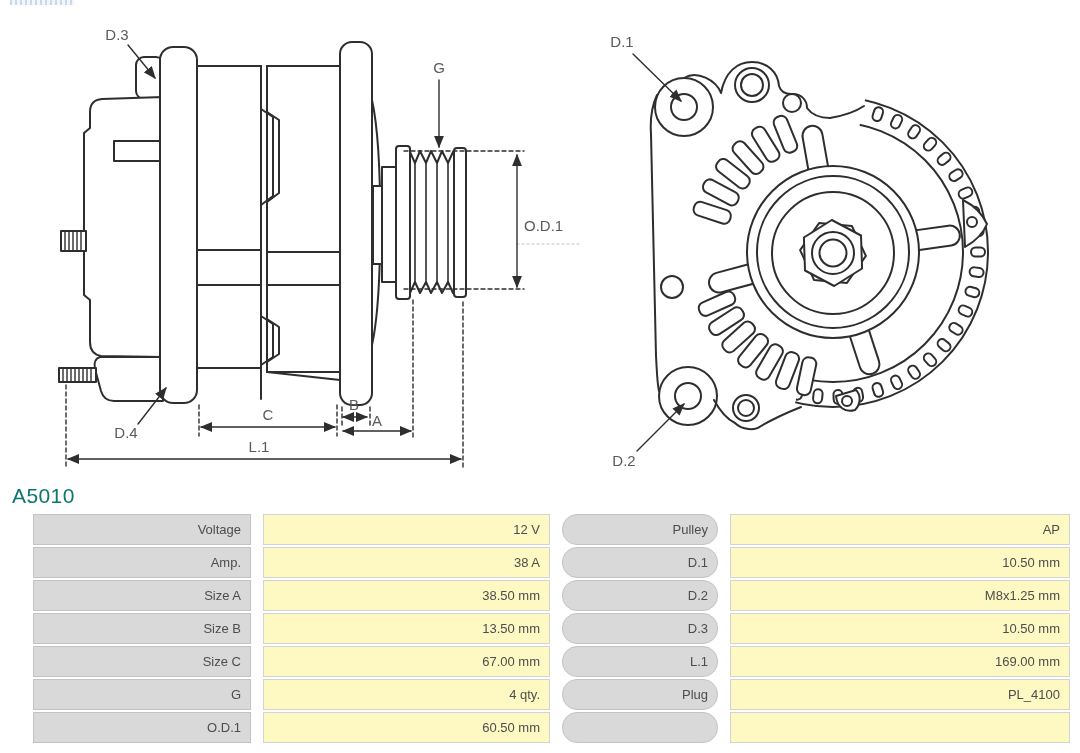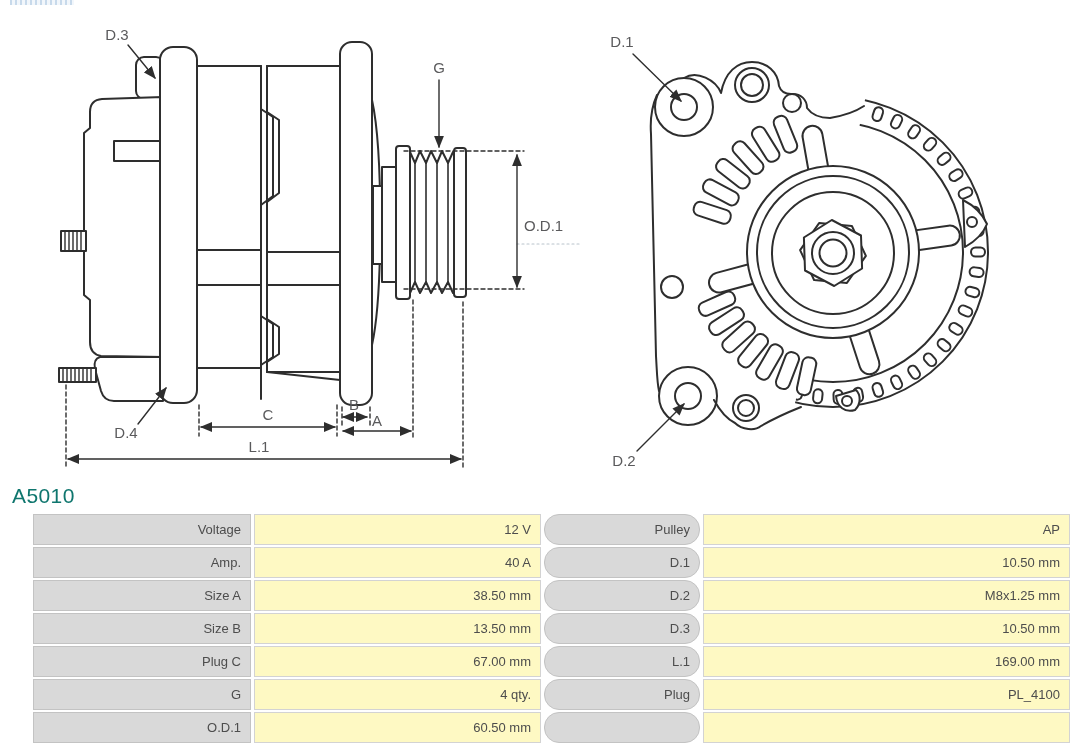--- a/index.html
+++ b/index.html
@@ -9,21 +9,21 @@
   }
   .logo-frag{
     position:absolute;left:10px;top:0;width:64px;height:5px;opacity:.75;
     background:repeating-linear-gradient(90deg,#b5cde4 0 2px,#eef4fa 2px 5px);
   }
   .diagram-wrap{width:1080px;height:482px;}
   svg{display:block;}
   svg text{font-family:"Liberation Sans",sans-serif;font-size:15px;fill:#5a5a5c;stroke:none;}
   .part-no{margin:2px 0 6px 12px;font-size:21px;color:#0f766e;letter-spacing:.4px;}
   .spec{margin:0 10px;}
-  .row{display:flex;gap:3px;margin-bottom:2px;padding-left:23px;}
+  .row{display:flex;gap:12px;margin-bottom:2px;padding-left:23px;}
   .cell{
     box-sizing:border-box;height:31px;line-height:29px;font-size:13px;color:#4d4d4d;
     text-align:right;padding-right:9px;white-space:nowrap;
   }
   .lab{background:#d9d9d9;border:1px solid #c3c3c3;}
   .val{background:#fef9c3;border:1px solid #d3d3d3;}
   .c1{width:218px;} .v1{width:287px;} .c2{width:156px;border-radius:15px;} .v2{flex:1;}
 </style>
 </head>
 <body>
@@ -206,38 +206,38 @@
 
 <div class="spec">
   <div class="row">
     <div class="cell lab c1">Voltage</div>
     <div class="cell val v1">12 V</div>
     <div class="cell lab c2">Pulley</div>
     <div class="cell val v2">AP</div>
   </div>
   <div class="row">
     <div class="cell lab c1">Amp.</div>
-    <div class="cell val v1">40 A</div>
+    <div class="cell val v1">38 A</div>
     <div class="cell lab c2">D.1</div>
     <div class="cell val v2">10.50 mm</div>
   </div>
   <div class="row">
     <div class="cell lab c1">Size A</div>
     <div class="cell val v1">38.50 mm</div>
     <div class="cell lab c2">D.2</div>
     <div class="cell val v2">M8x1.25 mm</div>
   </div>
   <div class="row">
     <div class="cell lab c1">Size B</div>
     <div class="cell val v1">13.50 mm</div>
     <div class="cell lab c2">D.3</div>
     <div class="cell val v2">10.50 mm</div>
   </div>
   <div class="row">
-    <div class="cell lab c1">Plug C</div>
+    <div class="cell lab c1">Size C</div>
     <div class="cell val v1">67.00 mm</div>
     <div class="cell lab c2">L.1</div>
     <div class="cell val v2">169.00 mm</div>
   </div>
   <div class="row">
     <div class="cell lab c1">G</div>
     <div class="cell val v1">4 qty.</div>
     <div class="cell lab c2">Plug</div>
     <div class="cell val v2">PL_4100</div>
   </div>

